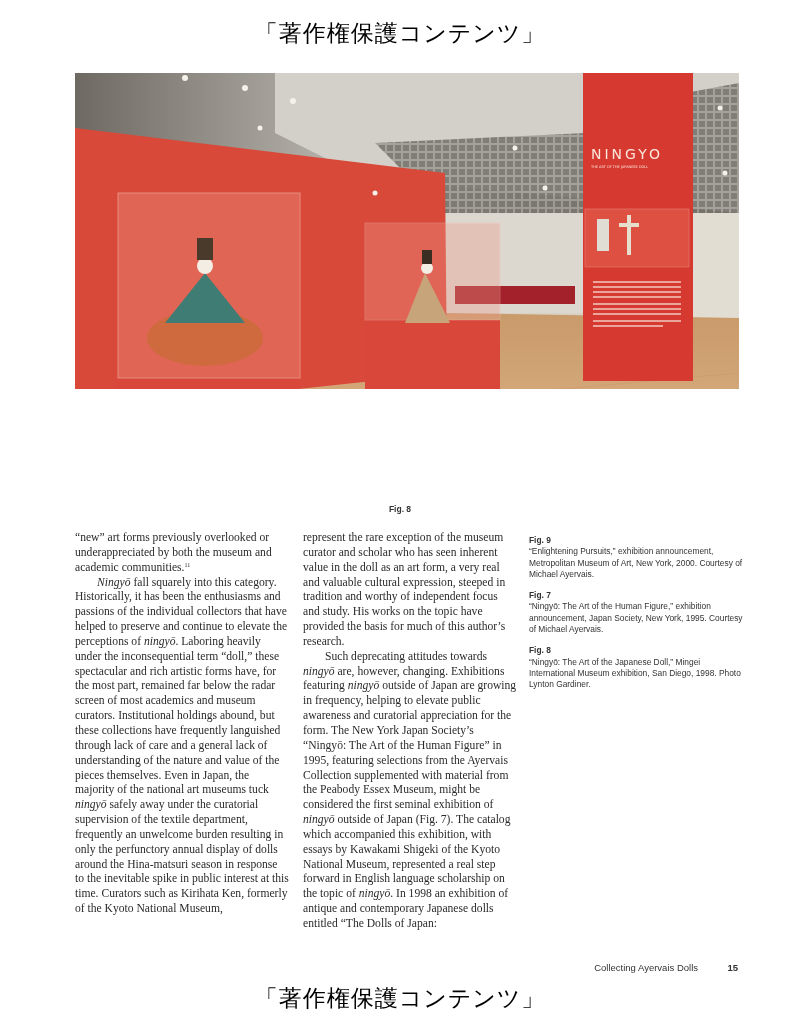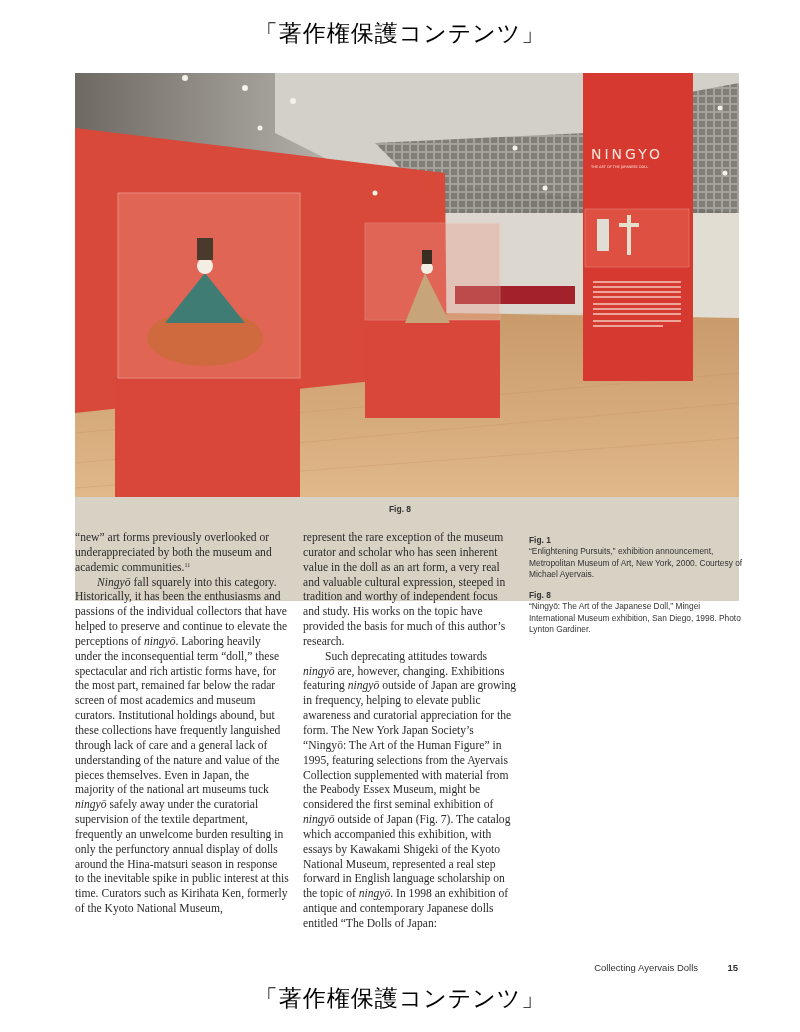--- a/index.html
+++ b/index.html
@@ -1,21 +1,21 @@
 <!DOCTYPE html>
 <html><head>
 <meta charset="utf-8">
 <style>
   html, body { margin:0; padding:0; background:#ffffff; }
   body { width:800px; height:1032px; position:relative; overflow:hidden; font-family:"Liberation Serif", serif; color:#222; }
   .watermark { position:absolute; left:0; width:800px; text-align:center; font-family:"DejaVu Sans", sans-serif; font-size:23px; color:#000000; letter-spacing:1px; }
   .wm-top { top:18px; }
   .wm-bottom { top:983px; }
 
-  .photo { position:absolute; left:75px; top:73px; width:664px; height:528px; overflow:hidden; background:#d8d2c4; }
+  .photo { position:absolute; left:75px; top:73px; width:664px; height:316px; overflow:hidden; background:#d8d2c4; }
   .photo svg { display:block; }
 
   .fig-label { position:absolute; top:504px; left:0; width:800px; text-align:center; font-family:"Liberation Sans", sans-serif; font-weight:bold; font-size:8.5px; color:#333; }
 
   .col { position:absolute; top:531px; font-size:11.6px; line-height:14.85px; color:#2a2a2a; text-align:left; }
   .col p { margin:0; }
   .col .indent { text-indent:22px; }
   .col1 { left:75px; width:214px; }
   .col2 { left:303px; width:214px; }
   .col i { font-style:italic; }
@@ -125,22 +125,26 @@
     <p>“new” art forms previously overlooked or underappreciated by both the museum and academic communities.<sup>11</sup></p>
     <p class="indent"><i>Ningyō</i> fall squarely into this category. Historically, it has been the enthusiasms and passions of the individual collectors that have helped to preserve and continue to elevate the perceptions of <i>ningyō</i>. Laboring heavily under the inconsequential term “doll,” these spectacular and rich artistic forms have, for the most part, remained far below the radar screen of most academics and museum curators. Institutional holdings abound, but these collections have frequently languished through lack of care and a general lack of understanding of the nature and value of the pieces themselves. Even in Japan, the majority of the national art museums tuck <i>ningyō</i> safely away under the curatorial supervision of the textile department, frequently an unwelcome burden resulting in only the perfunctory annual display of dolls around the Hina-matsuri season in response to the inevitable spike in public interest at this time. Curators such as Kirihata Ken, formerly of the Kyoto National Museum,</p>
   </div>
 <div class="col col2">
     <p>represent the rare exception of the museum curator and scholar who has seen inherent value in the doll as an art form, a very real and valuable cultural expression, steeped in tradition and worthy of independent focus and study. His works on the topic have provided the basis for much of this author’s research.</p>
     <p class="indent">Such deprecating attitudes towards <i>ningyō</i> are, however, changing. Exhibitions featuring <i>ningyō</i> outside of Japan are growing in frequency, helping to elevate public awareness and curatorial appreciation for the form. The New York Japan Society’s “Ningyō: The Art of the Human Figure” in 1995, featuring selections from the Ayervais Collection supplemented with material from the Peabody Essex Museum, might be considered the first seminal exhibition of <i>ningyō</i> outside of Japan (Fig. 7). The catalog which accompanied this exhibition, with essays by Kawakami Shigeki of the Kyoto National Museum, represented a real step forward in English language scholarship on the topic of <i>ningyō</i>. In 1998 an exhibition of antique and contemporary Japanese dolls entitled “The Dolls of Japan:</p>
   </div>
 
 <div class="captions">
   <div class="cap">
-    <div class="cap-title">Fig. 1</div>
+    <div class="cap-title">Fig. 9</div>
     <div>“Enlightening Pursuits,” exhibition announcement, Metropolitan Museum of Art, New York, 2000. Courtesy of Michael Ayervais.</div>
+  </div>
+  <div class="cap">
+    <div class="cap-title">Fig. 7</div>
+    <div>“Ningyō: The Art of the Human Figure,” exhibition announcement, Japan Society, New York, 1995. Courtesy of Michael Ayervais.</div>
   </div>
   <div class="cap">
     <div class="cap-title">Fig. 8</div>
     <div>“Ningyō: The Art of the Japanese Doll,” Mingei International Museum exhibition, San Diego, 1998. Photo Lynton Gardiner.</div>
   </div>
 </div>
 
 <div class="footer">
   <span class="running">Collecting Ayervais Dolls</span>
   <span class="pageno">15</span>

